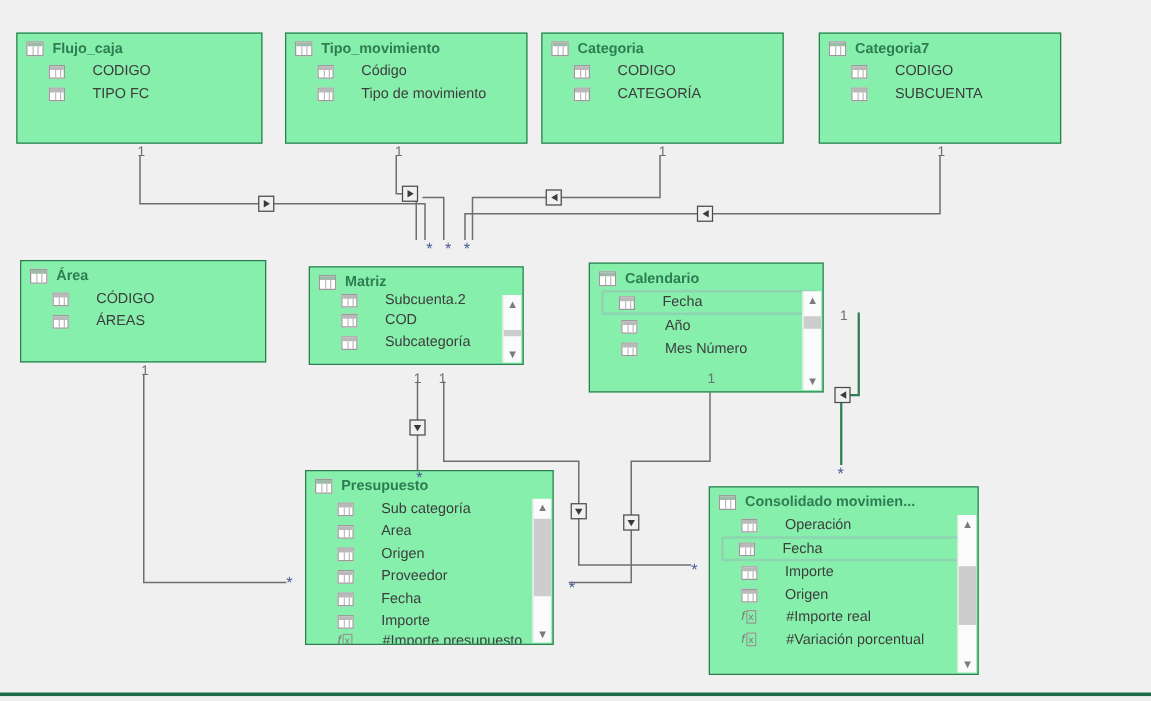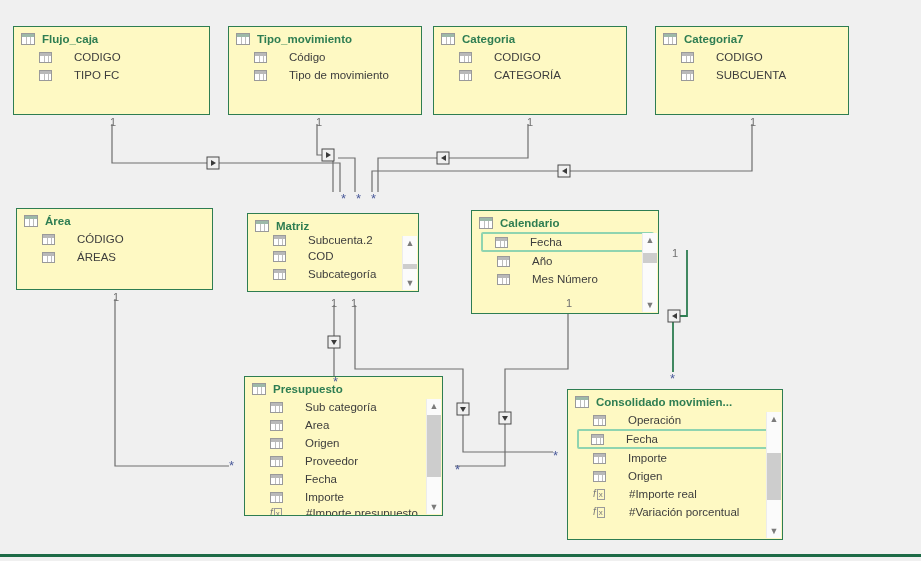--- a/index.html
+++ b/index.html
@@ -8,21 +8,21 @@
     background:#f0f0f0;
     font-family:"Liberation Sans","DejaVu Sans",sans-serif;
   }
   #canvas{position:absolute;inset:0;}
 
   
   #lines{position:absolute;left:0;top:0;width:921px;height:561px;z-index:1;}
 
   
   .tbl{
-    position:absolute;z-index:3;background:#fef9c3;
+    position:absolute;z-index:3;background:#86efac;
     border:1px solid #2e7d52;
     box-sizing:border-box;
     overflow:hidden;
   }
   .tbl-title{
     display:flex;align-items:center;gap:7px;
     padding:6px 6px 2px 7px;
     color:#2e7d52;font-weight:bold;font-size:11.5px;
     white-space:nowrap;
   }

